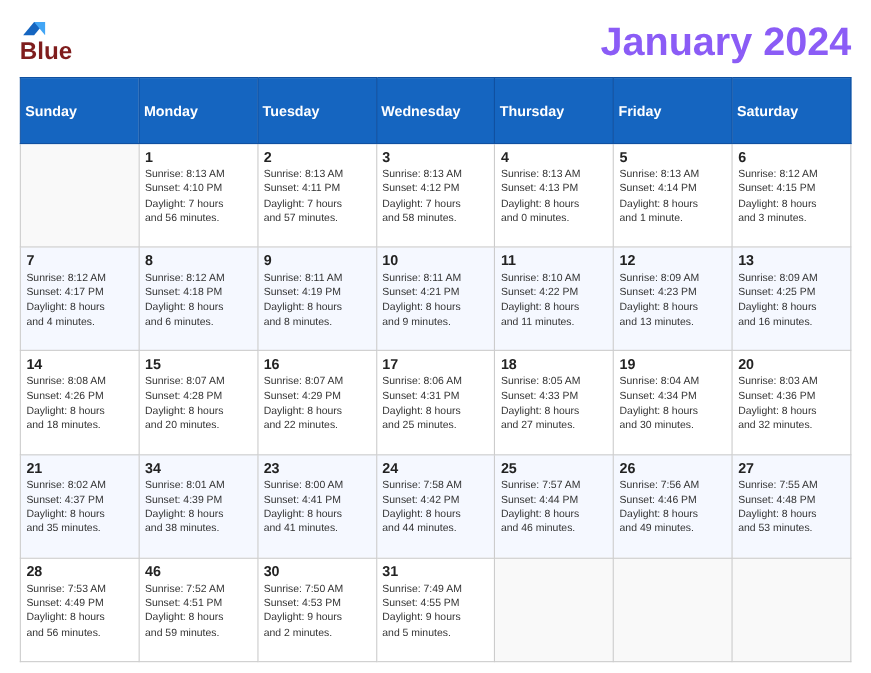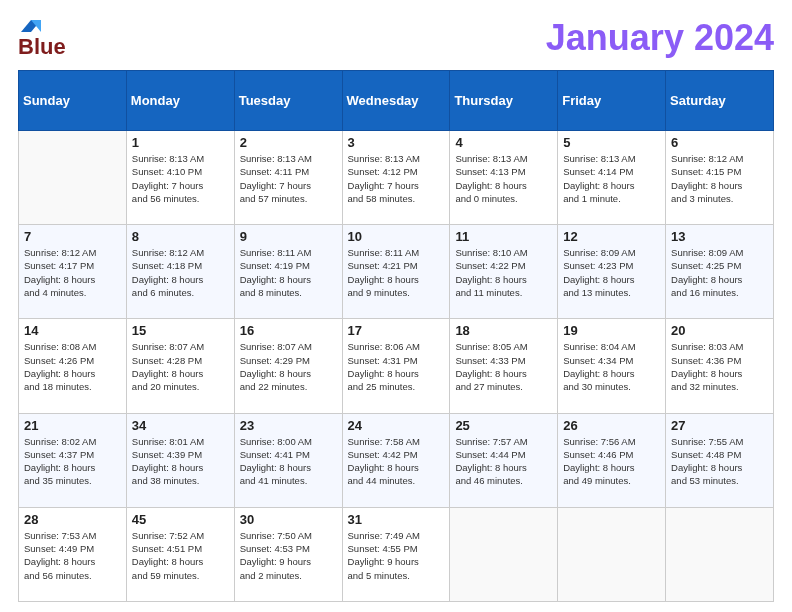--- a/index.html
+++ b/index.html
@@ -240,21 +240,21 @@
             <span class="day-number">27</span>
             <div class="day-info">Sunrise: 7:55 AM<br>Sunset: 4:48 PM<br>Daylight: 8 hours<br>and 53 minutes.</div>
           </td>
         </tr>
         <tr>
           <td>
             <span class="day-number">28</span>
             <div class="day-info">Sunrise: 7:53 AM<br>Sunset: 4:49 PM<br>Daylight: 8 hours<br>and 56 minutes.</div>
           </td>
           <td>
-            <span class="day-number">45</span>
+            <span class="day-number">46</span>
             <div class="day-info">Sunrise: 7:52 AM<br>Sunset: 4:51 PM<br>Daylight: 8 hours<br>and 59 minutes.</div>
           </td>
           <td>
             <span class="day-number">30</span>
             <div class="day-info">Sunrise: 7:50 AM<br>Sunset: 4:53 PM<br>Daylight: 9 hours<br>and 2 minutes.</div>
           </td>
           <td>
             <span class="day-number">31</span>
             <div class="day-info">Sunrise: 7:49 AM<br>Sunset: 4:55 PM<br>Daylight: 9 hours<br>and 5 minutes.</div>
           </td>

